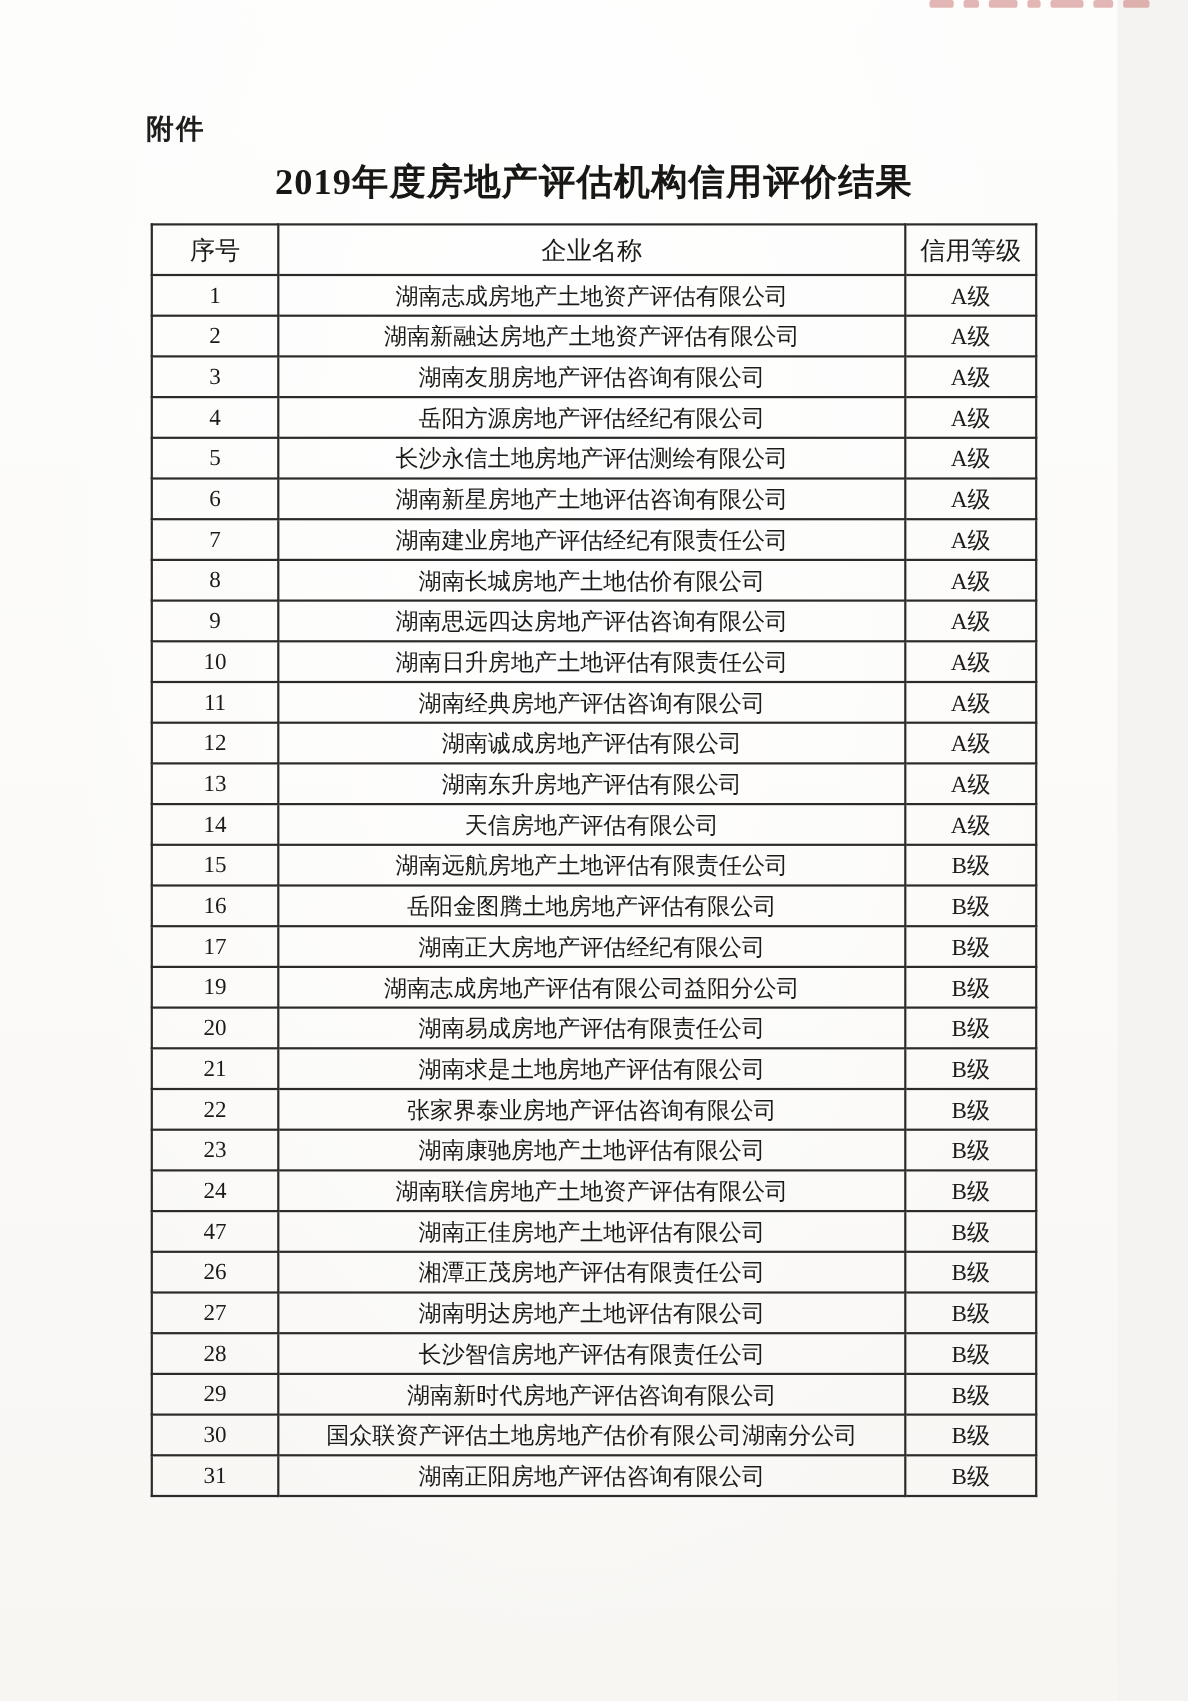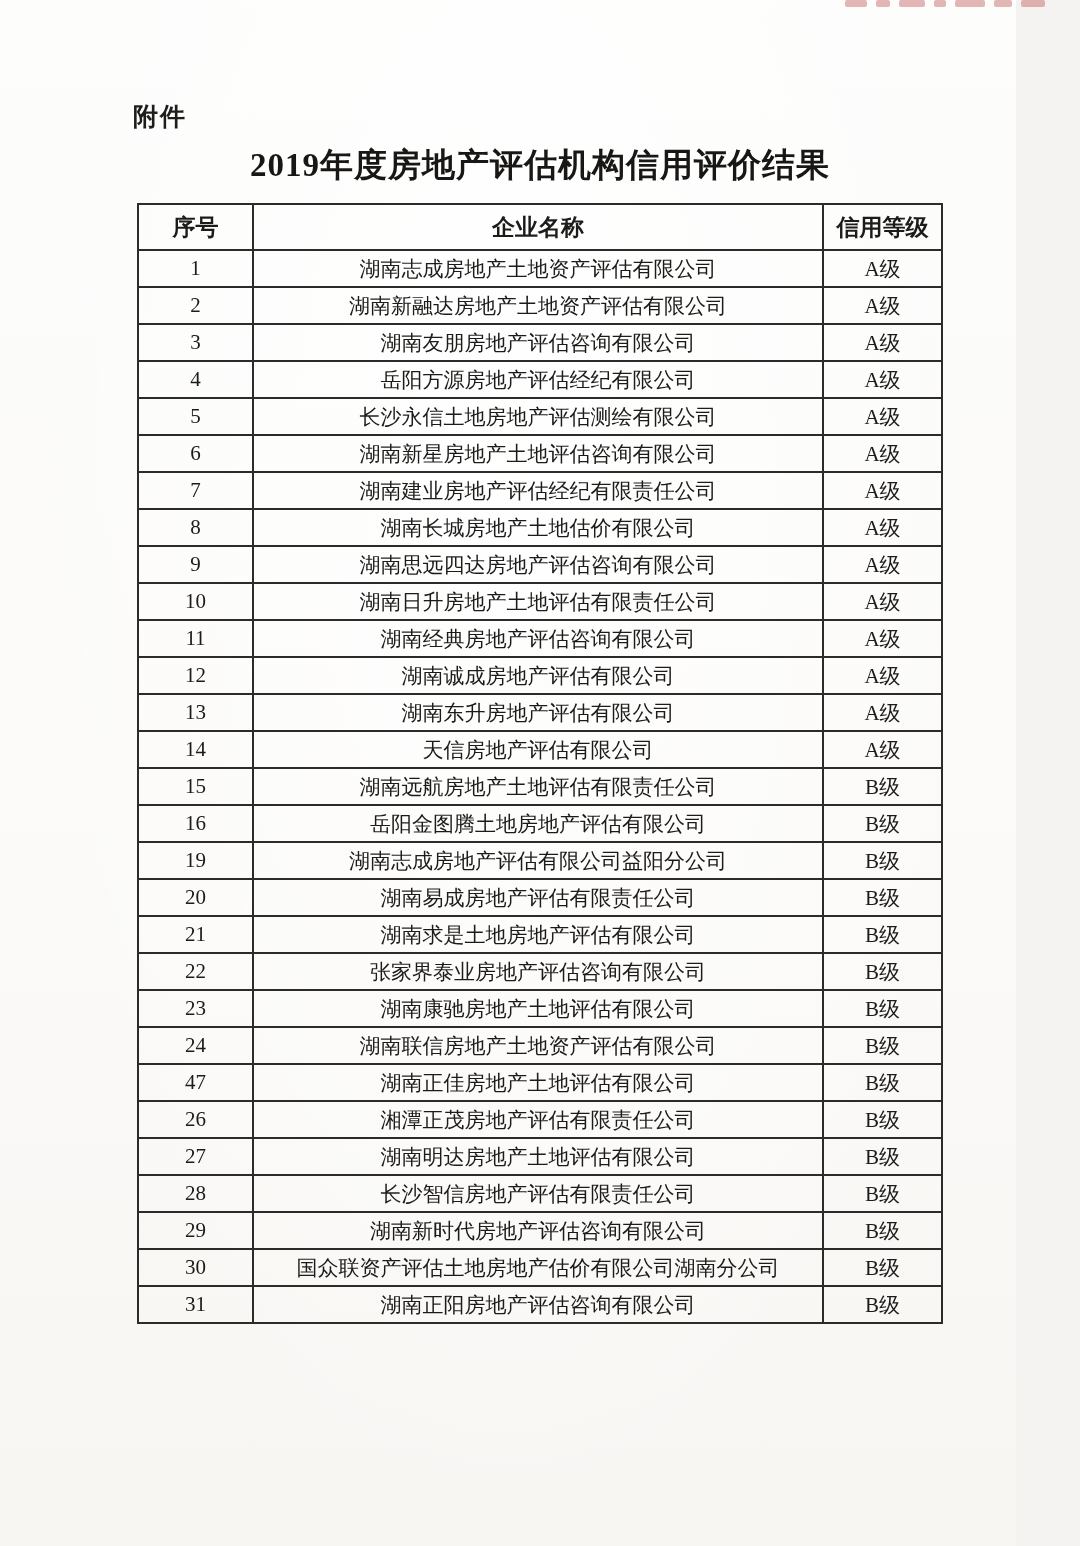--- a/index.html
+++ b/index.html
@@ -47,21 +47,21 @@
   }
   table.main th, table.main td{
     border:2px solid #2d2b29;
     text-align:center;vertical-align:middle;
     color:#1c1b19;
     padding:0 4px;
     overflow:hidden;white-space:nowrap;
   }
   table.main th{
     height:44px;
-    font-size:23px;font-weight:700;margin-top:40px;
+    font-size:23px;font-weight:400;margin-top:40px;
   }
   table.main td{
     height:35px;
     font-size:21px;font-weight:500;
   }
   col.c-no{width:115px;}
   col.c-name{width:570px;}
   col.c-grade{width:119px;}
   td.cell-no{font-size:20px;font-family:"Liberation Serif","DejaVu Serif",serif;}
   td.cell-grade{font-size:21px;}
@@ -188,20 +188,25 @@
     <td class="cell-name">湖南远航房地产土地评估有限责任公司</td>
     <td class="cell-grade">B级</td>
   </tr>
 
   <tr>
     <td class="cell-no">16</td>
     <td class="cell-name">岳阳金图腾土地房地产评估有限公司</td>
     <td class="cell-grade">B级</td>
   </tr>
 
+  <tr>
+    <td class="cell-no">17</td>
+    <td class="cell-name">湖南正大房地产评估经纪有限公司</td>
+    <td class="cell-grade">B级</td>
+  </tr>
 
 
   <tr>
     <td class="cell-no">19</td>
     <td class="cell-name">湖南志成房地产评估有限公司益阳分公司</td>
     <td class="cell-grade">B级</td>
   </tr>
 
   <tr>
     <td class="cell-no">20</td>

